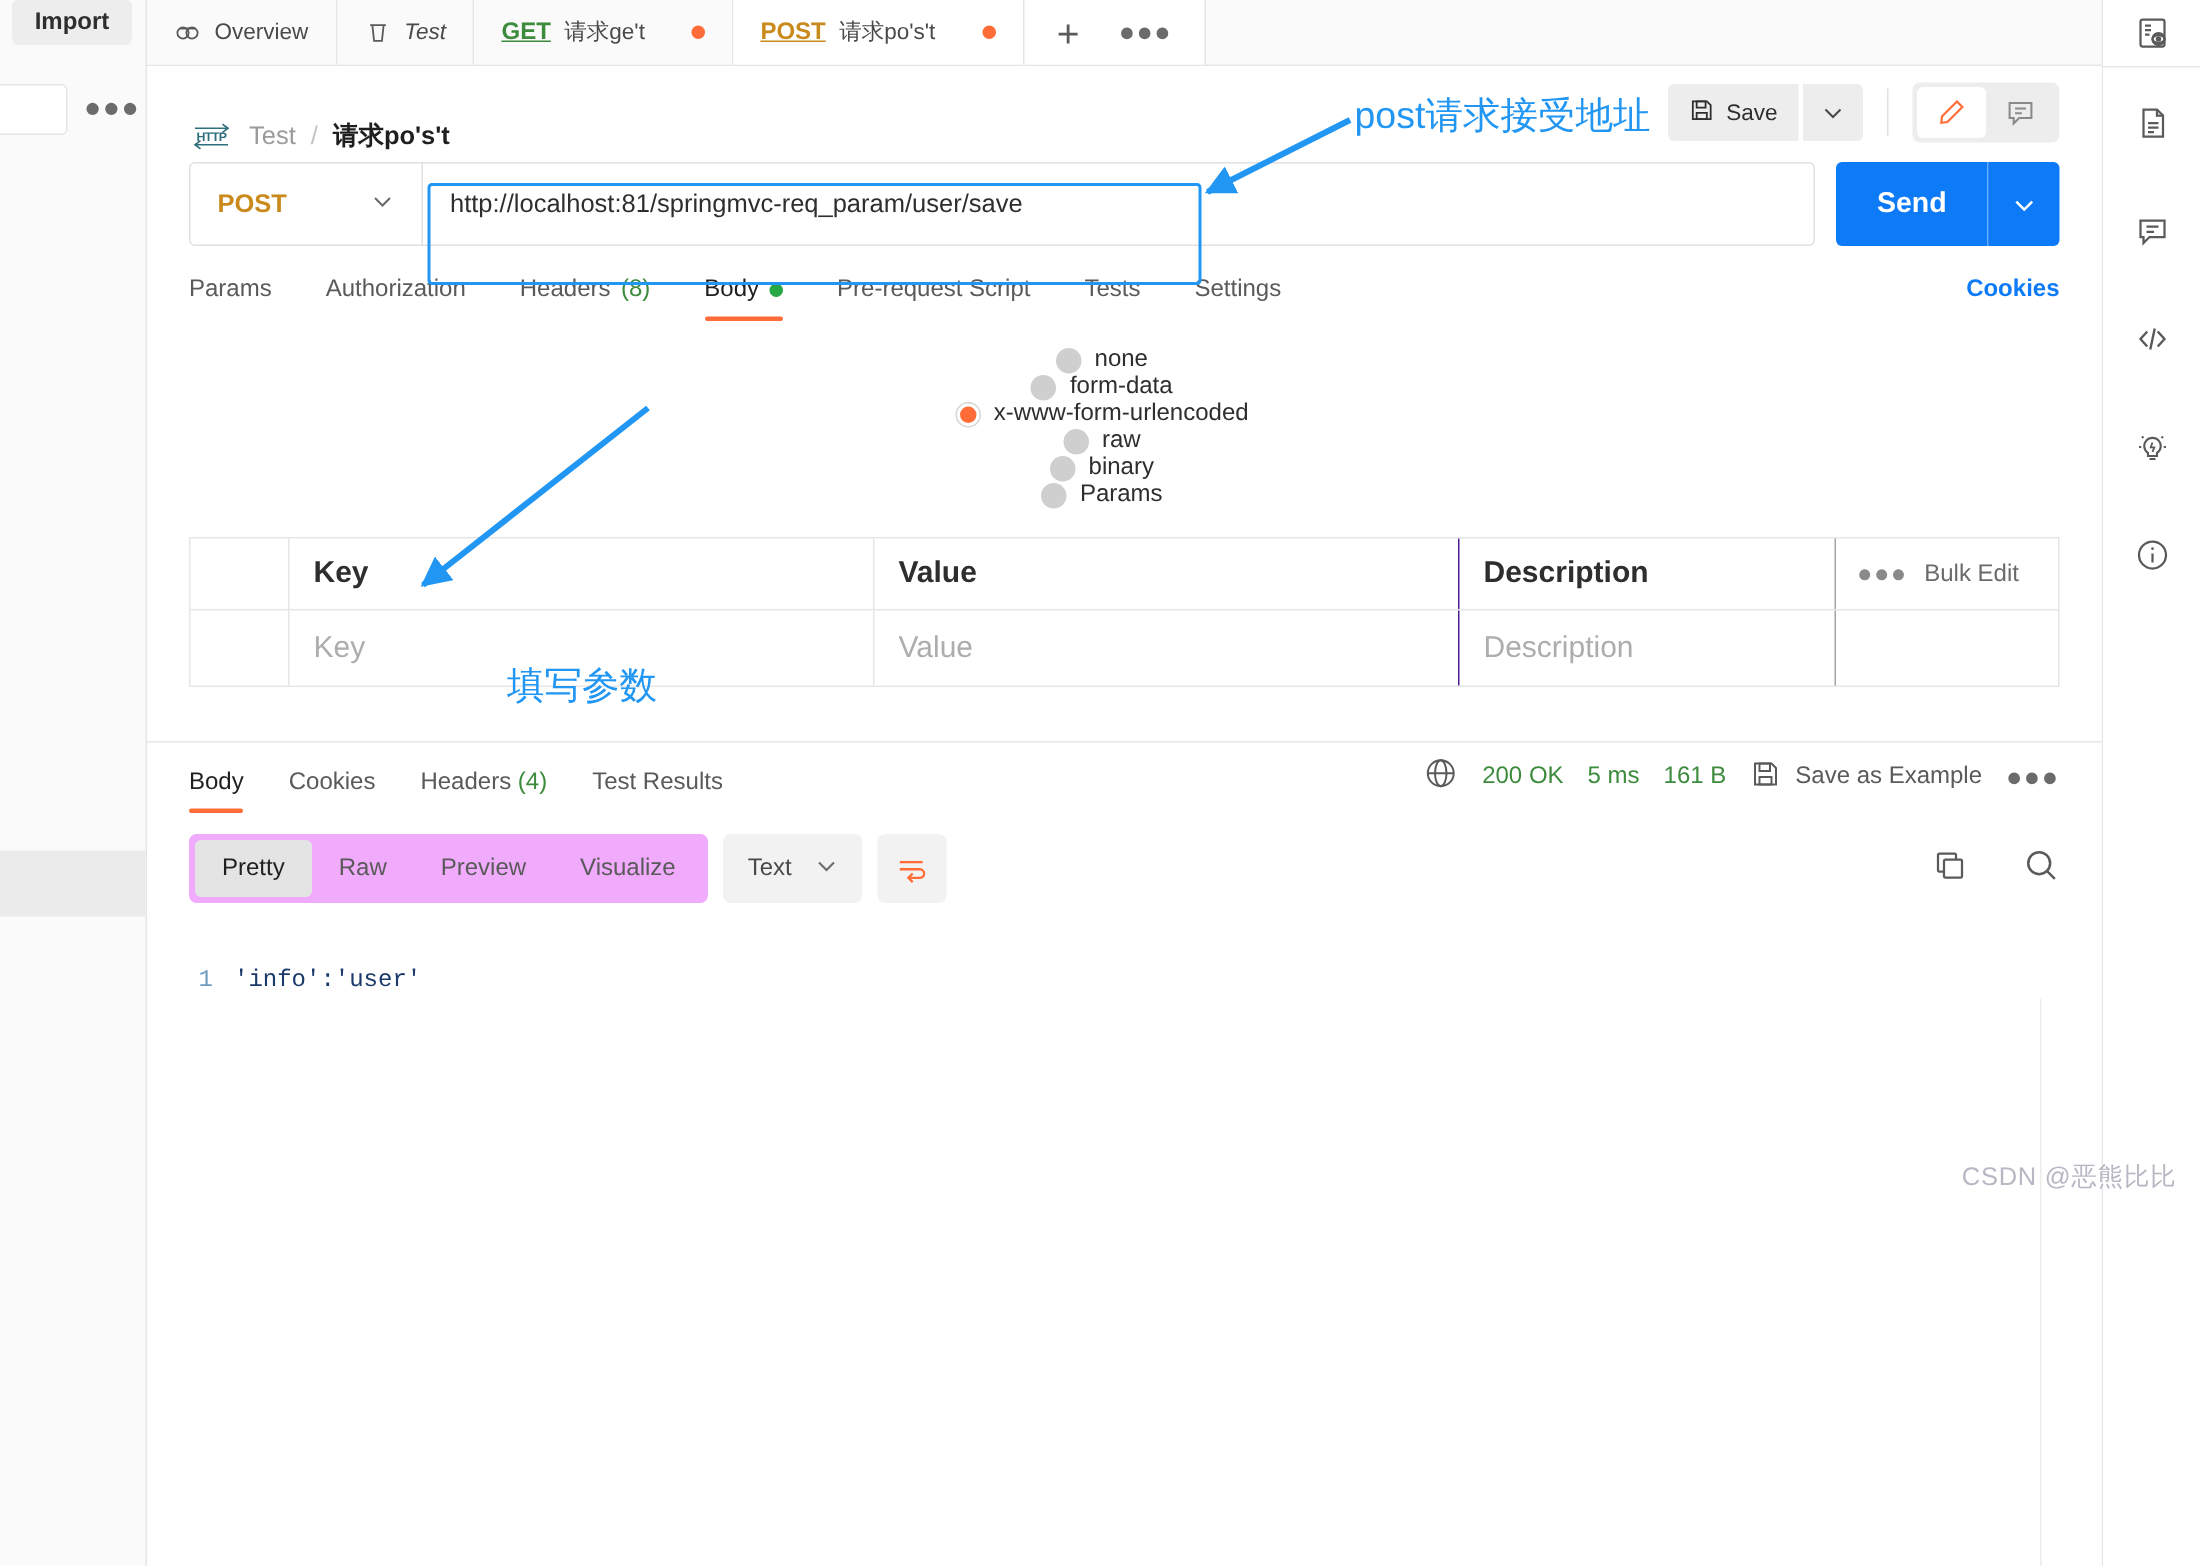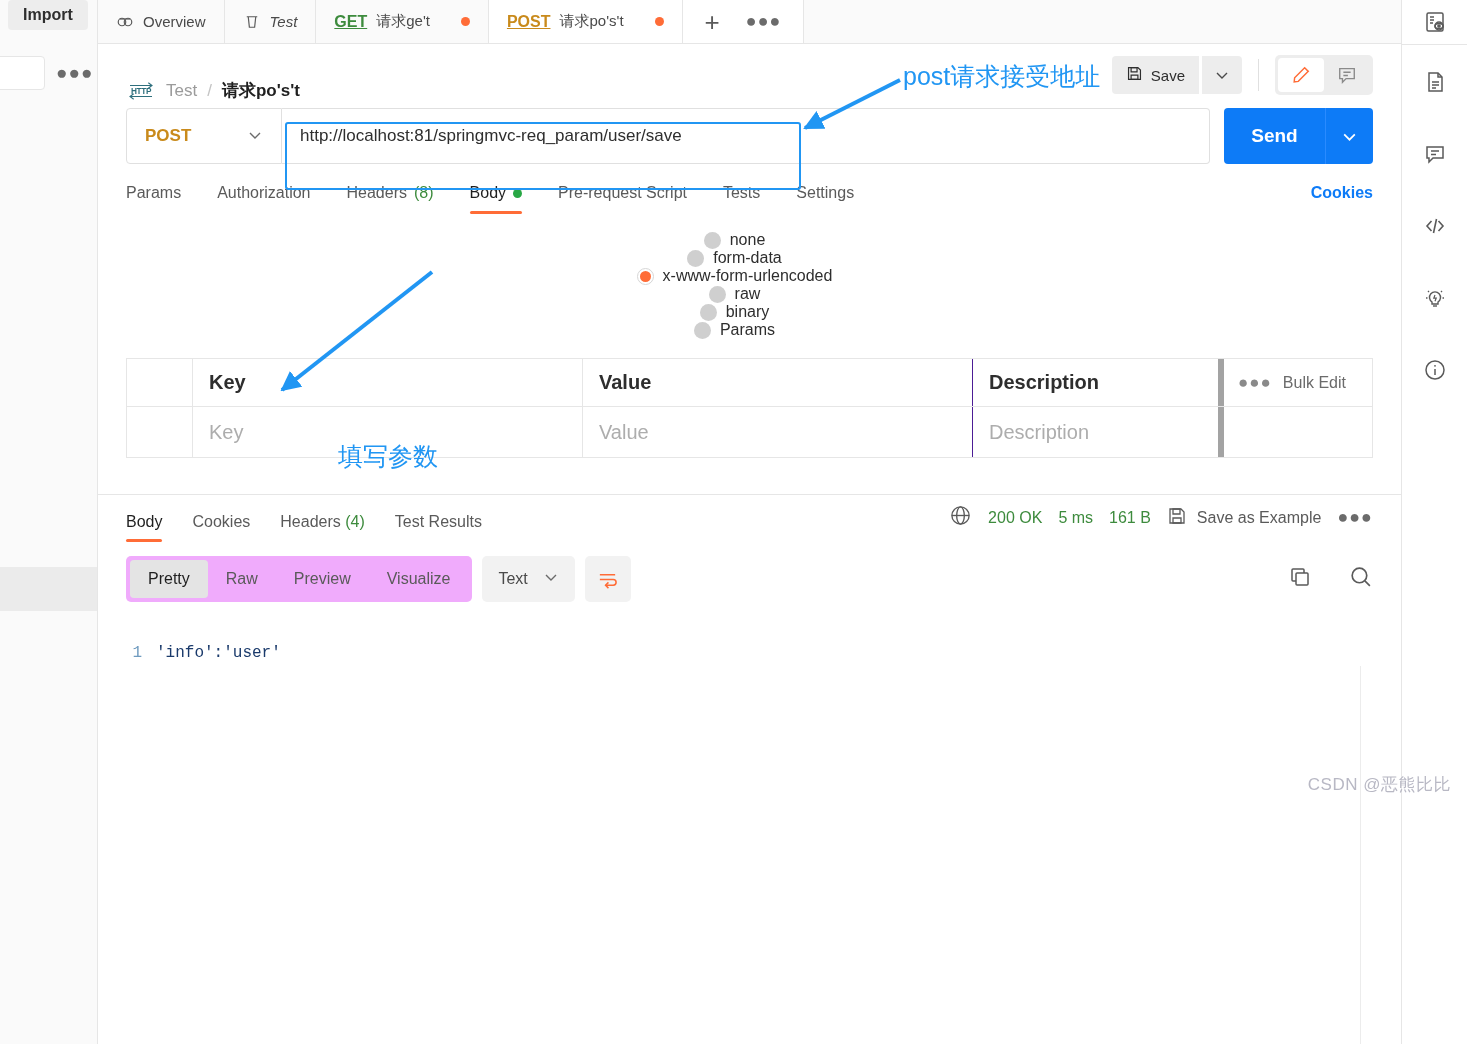--- a/index.html
+++ b/index.html
@@ -209,21 +209,21 @@
     border-right: 1px solid #e6e6e6;
   }
   .checkbox {
     width: 23px; height: 23px; background: #1f1f1f; border-radius: 3px;
     display: flex; align-items: center; justify-content: center;
     cursor: pointer;
   }
   .checkbox svg { width: 15px; height: 15px; }
   .pt-key { width: 390px; border-right: 1px solid #e6e6e6; }
   .pt-value { width: 390px; border-right: 1px solid #4c1d95; }
-  .pt-desc { flex: 1; border-right: 6px solid #a3a3a3; }
+  .pt-desc { flex: 1; border-right: 1px solid #a3a3a3; }
   .pt-bulk {
     width: 148px; display: flex; align-items: center; gap: 11px; padding-left: 14px;
   }
   .pt-cell {
     display: flex; align-items: center; padding: 0 16px;
     font-size: 20px; color: #2e2e2e; height: 100%;
   }
   .pt-cell.head { font-weight: bold; }
   .pt-cell.placeholder { color: #adadad; }
   .bulk-dots { font-size: 17px; color: #8a8a8a; letter-spacing: 1px; cursor: pointer; }

